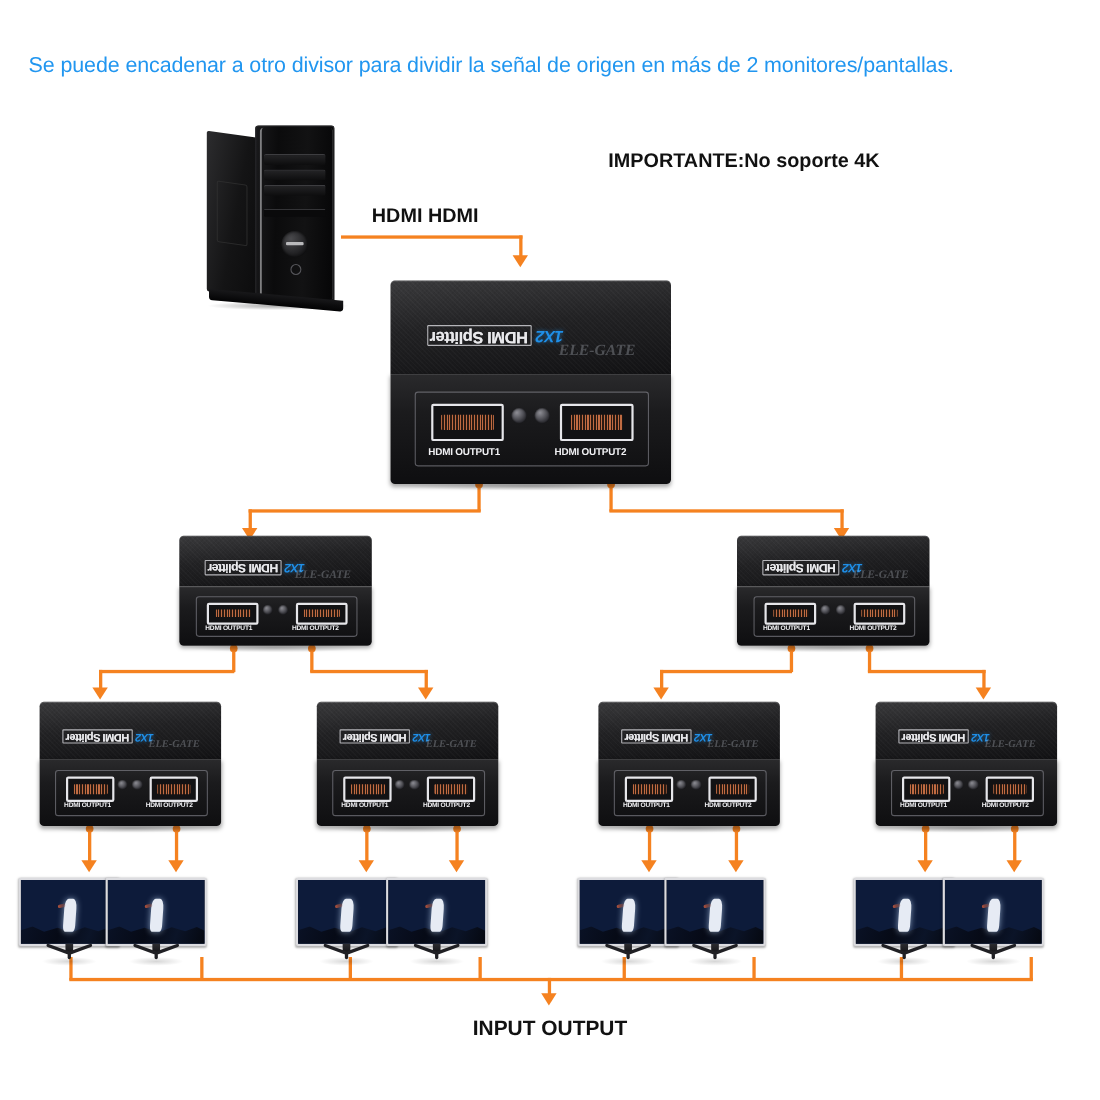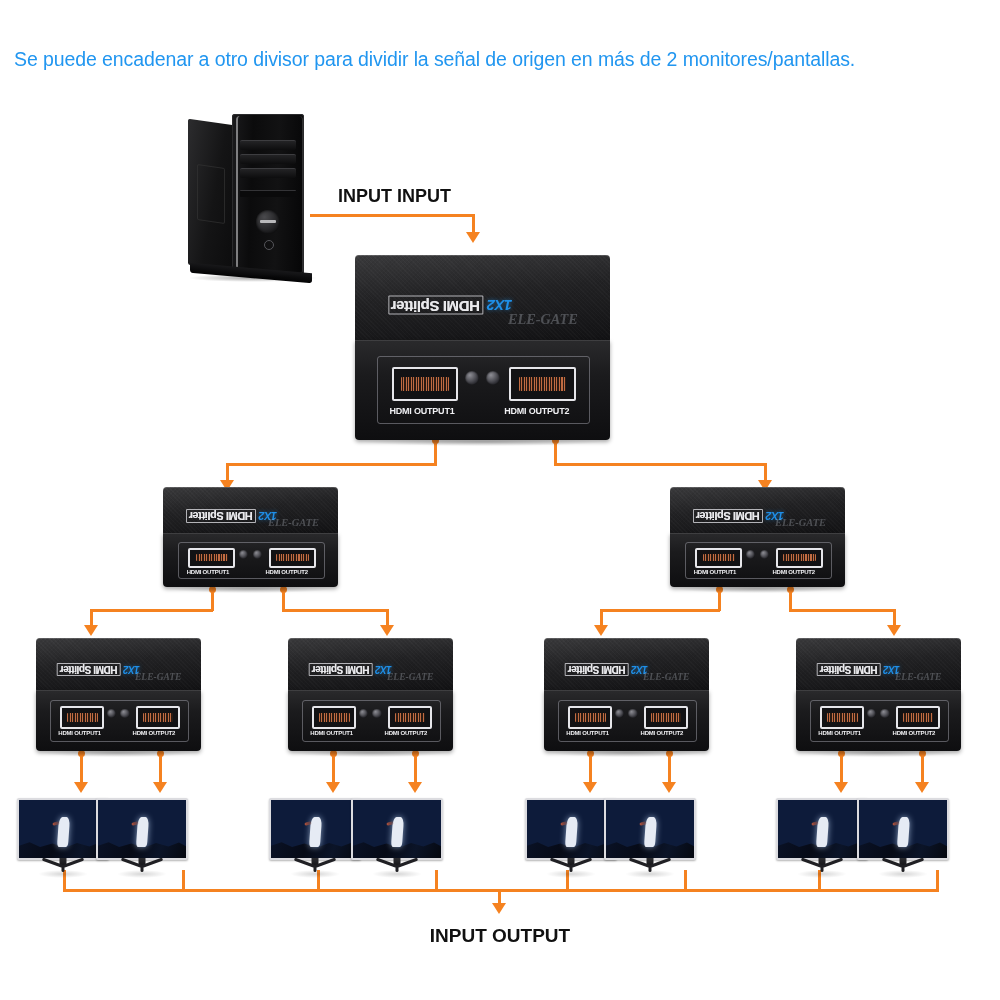--- a/index.html
+++ b/index.html
@@ -8,21 +8,21 @@
     width:1000px;height:1000px;
     background:#ffffff;
     font-family:"Liberation Sans","DejaVu Sans",sans-serif;
     overflow:hidden;
     position:relative;
   }
   #stage{position:relative;width:1000px;height:1000px;}
 
   
   .headline{
-    position:absolute;left:14px;top:48px;
+    position:absolute;left:26px;top:48px;
     font-size:19.5px;color:#2196F0;
     letter-spacing:-0.1px;white-space:nowrap;
   }
   .important{
     position:absolute;left:553px;top:136px;
     font-size:18px;font-weight:bold;color:#111;white-space:nowrap;
   }
   .hdmi-input-label{
     position:absolute;left:338px;top:186px;
     font-size:18px;font-weight:bold;color:#111;white-space:nowrap;
@@ -234,36 +234,37 @@
     background:radial-gradient(ellipse at center,rgba(0,0,0,.16),rgba(0,0,0,0) 70%);
   }
 </style>
 </head>
 <body>
 
 <div id="stage">
 
   <div class="headline">Se puede encadenar a otro divisor para dividir la señal de origen en más de 2 monitores/pantallas.</div>
 
+  <div class="important">IMPORTANTE:No soporte 4K</div>
 
   <div class="pc">
     <div class="side"></div>
     <div class="front"></div>
     <div class="bezel"></div>
     <div class="bay b1"></div>
     <div class="bay b2"></div>
     <div class="bay b3"></div>
     <div class="slot"></div>
     <div class="badge"></div>
     <div class="pwr"></div>
     <div class="foot"></div>
     <div class="shadow"></div>
   </div>
 
-  <div class="hdmi-input-label">INPUT  INPUT</div>
+  <div class="hdmi-input-label">HDMI  HDMI</div>
   <div class="ln lnh" style="left:310px;top:214px;width:165px;"></div>
   <div class="ln lnv" style="left:472px;top:214px;height:20px;"></div>
   <div class="arw" style="left:466px;top:232px;"></div>
 
   <div class="dot" style="left:432px;top:437px;"></div>
   <div class="dot" style="left:552px;top:437px;"></div>
 
   <div class="ln lnv" style="left:434px;top:440px;height:25px;"></div>
   <div class="ln lnh" style="left:226px;top:463px;width:211px;"></div>
   <div class="ln lnv" style="left:226px;top:463px;height:19px;"></div>

